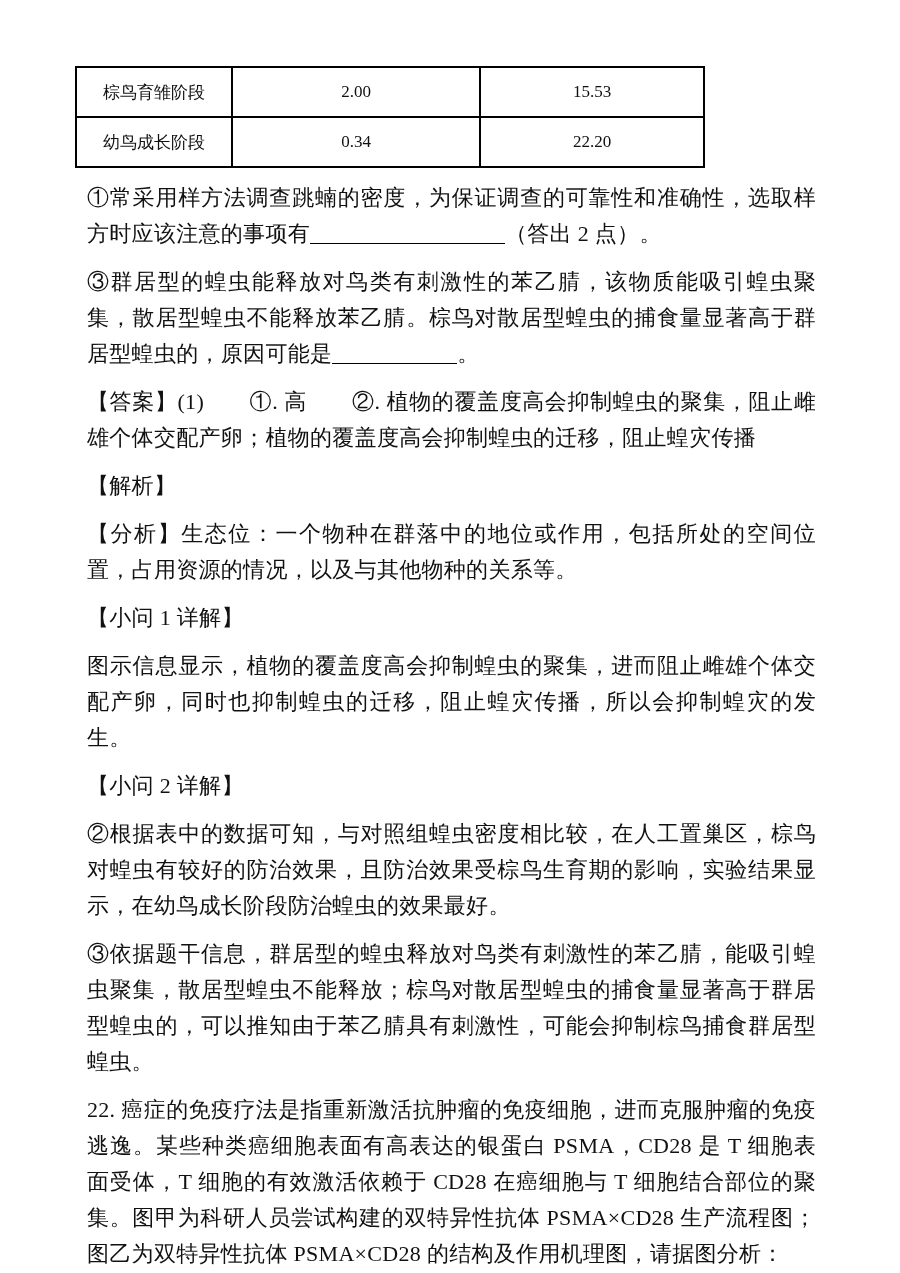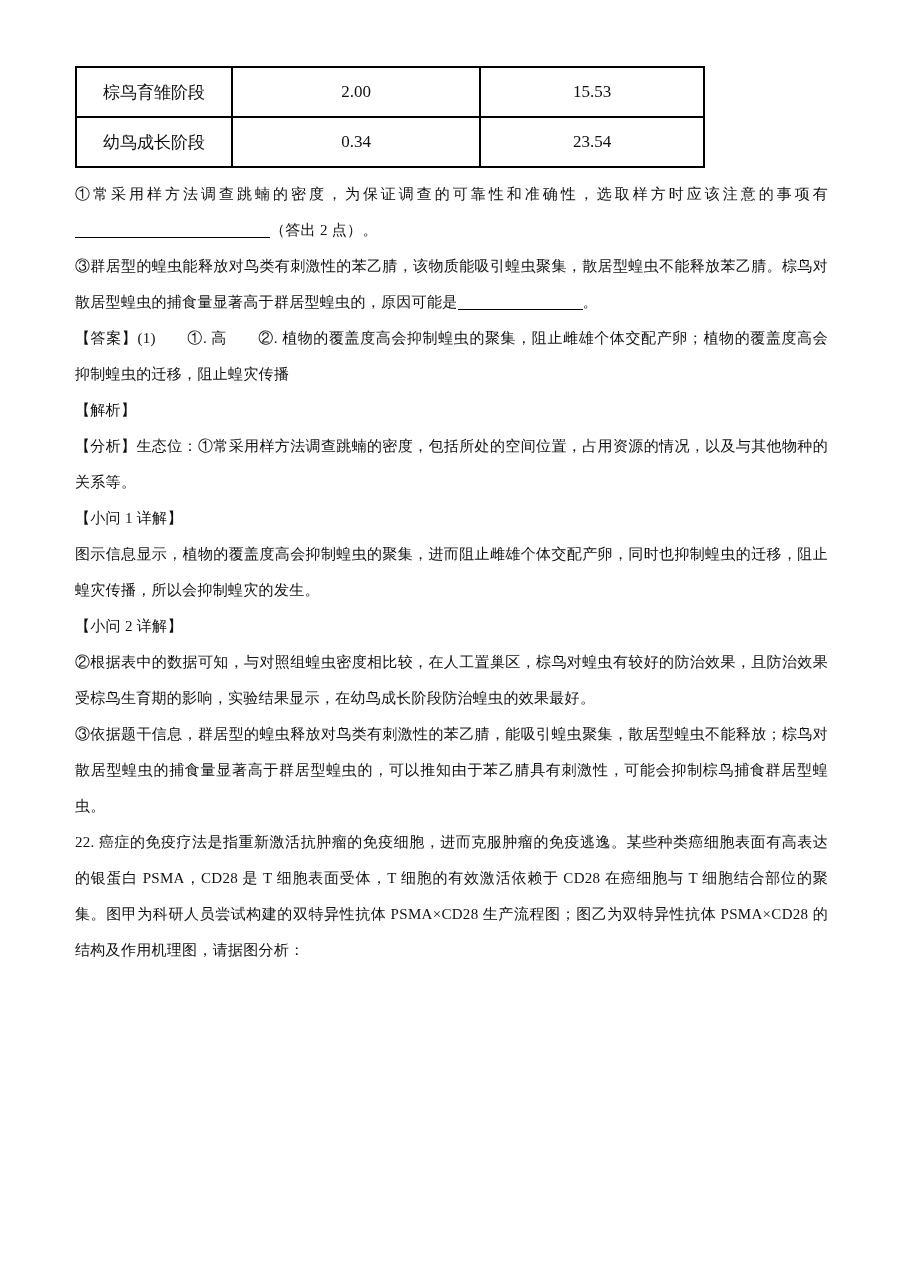--- a/index.html
+++ b/index.html
@@ -31,22 +31,22 @@
     text-align: center;
     vertical-align: middle;
     font-size: 17px;
     padding: 0 4px;
   }
   td.col-stage { width: 146px; }
   td.col-v1    { width: 238px; }
   td.col-v2    { width: 214px; }
 
   .content p {
-    margin: 0;
-    font-size: 15px;
+    margin: 12px;
+    font-size: 22px;
     line-height: 36px;
     text-align: justify;
     letter-spacing: 0.3px;
   }
   .content p.indented { padding-left: 8px; }
 
   .blank {
     display: inline-block;
     height: 0;
     border-bottom: 1.5px solid #000000;
@@ -64,38 +64,38 @@
   <table class="data-table">
     <tbody>
       <tr>
         <td class="col-stage">棕鸟育雏阶段</td>
         <td class="col-v1">2.00</td>
         <td class="col-v2">15.53</td>
       </tr>
       <tr>
         <td class="col-stage">幼鸟成长阶段</td>
         <td class="col-v1">0.34</td>
-        <td class="col-v2">23.54</td>
+        <td class="col-v2">22.20</td>
       </tr>
     </tbody>
   </table>
 
   <div class="content">
 
     <p><span>①常采用样方法调查跳蝻的密度，为保证调查的可靠性和准确性，选取样方时应该注意的事项有</span><span class="blank blank-1"></span><span>（答出 2 点）。</span></p>
 
 
     <p><span>③群居型的蝗虫能释放对鸟类有刺激性的苯乙腈，该物质能吸引蝗虫聚集，散居型蝗虫不能释放苯乙腈。棕鸟对散居型蝗虫的捕食量显著高于群居型蝗虫的，原因可能是</span><span class="blank blank-3"></span><span>。</span></p>
 
     <p>【答案】(1)　　①. 高　　②. 植物的覆盖度高会抑制蝗虫的聚集，阻止雌雄个体交配产卵；植物的覆盖度高会抑制蝗虫的迁移，阻止蝗灾传播</p>
 
 
     <p>【解析】</p>
 
-    <p>【分析】生态位：①常采用样方法调查跳蝻的密度，包括所处的空间位置，占用资源的情况，以及与其他物种的关系等。</p>
+    <p>【分析】生态位：一个物种在群落中的地位或作用，包括所处的空间位置，占用资源的情况，以及与其他物种的关系等。</p>
 
     <p>【小问 1 详解】</p>
 
     <p>图示信息显示，植物的覆盖度高会抑制蝗虫的聚集，进而阻止雌雄个体交配产卵，同时也抑制蝗虫的迁移，阻止蝗灾传播，所以会抑制蝗灾的发生。</p>
 
     <p>【小问 2 详解】</p>
 
 
     <p>②根据表中的数据可知，与对照组蝗虫密度相比较，在人工置巢区，棕鸟对蝗虫有较好的防治效果，且防治效果受棕鸟生育期的影响，实验结果显示，在幼鸟成长阶段防治蝗虫的效果最好。</p>
 

